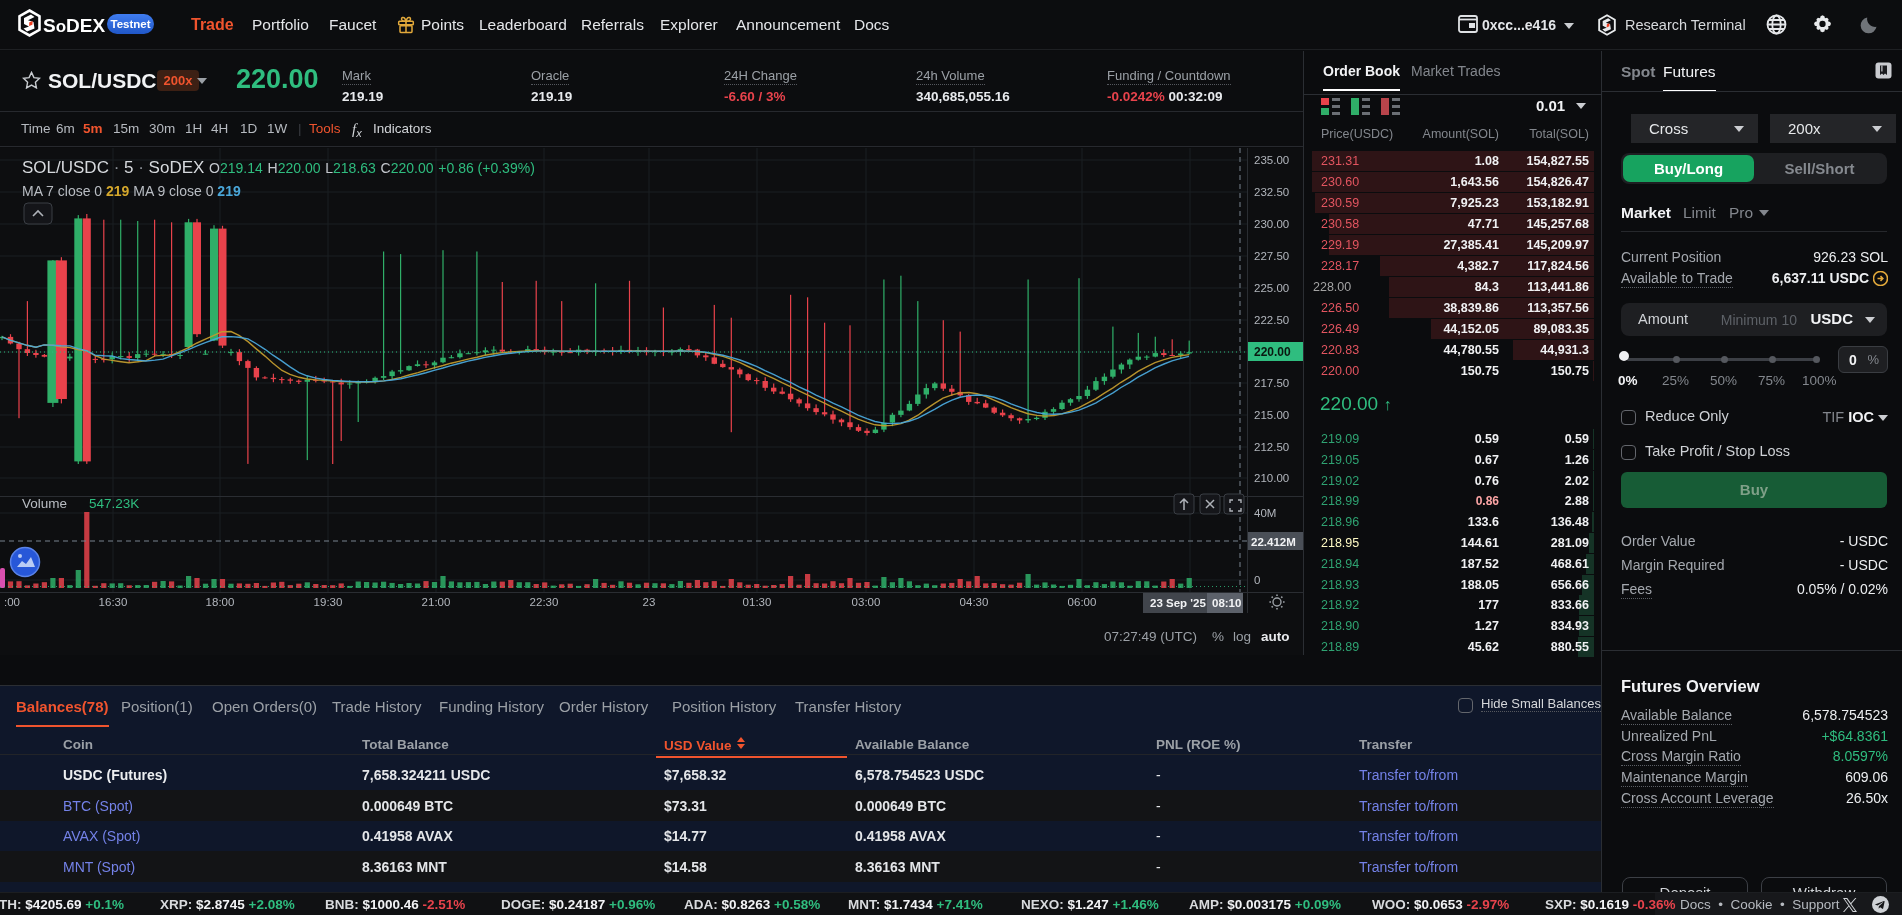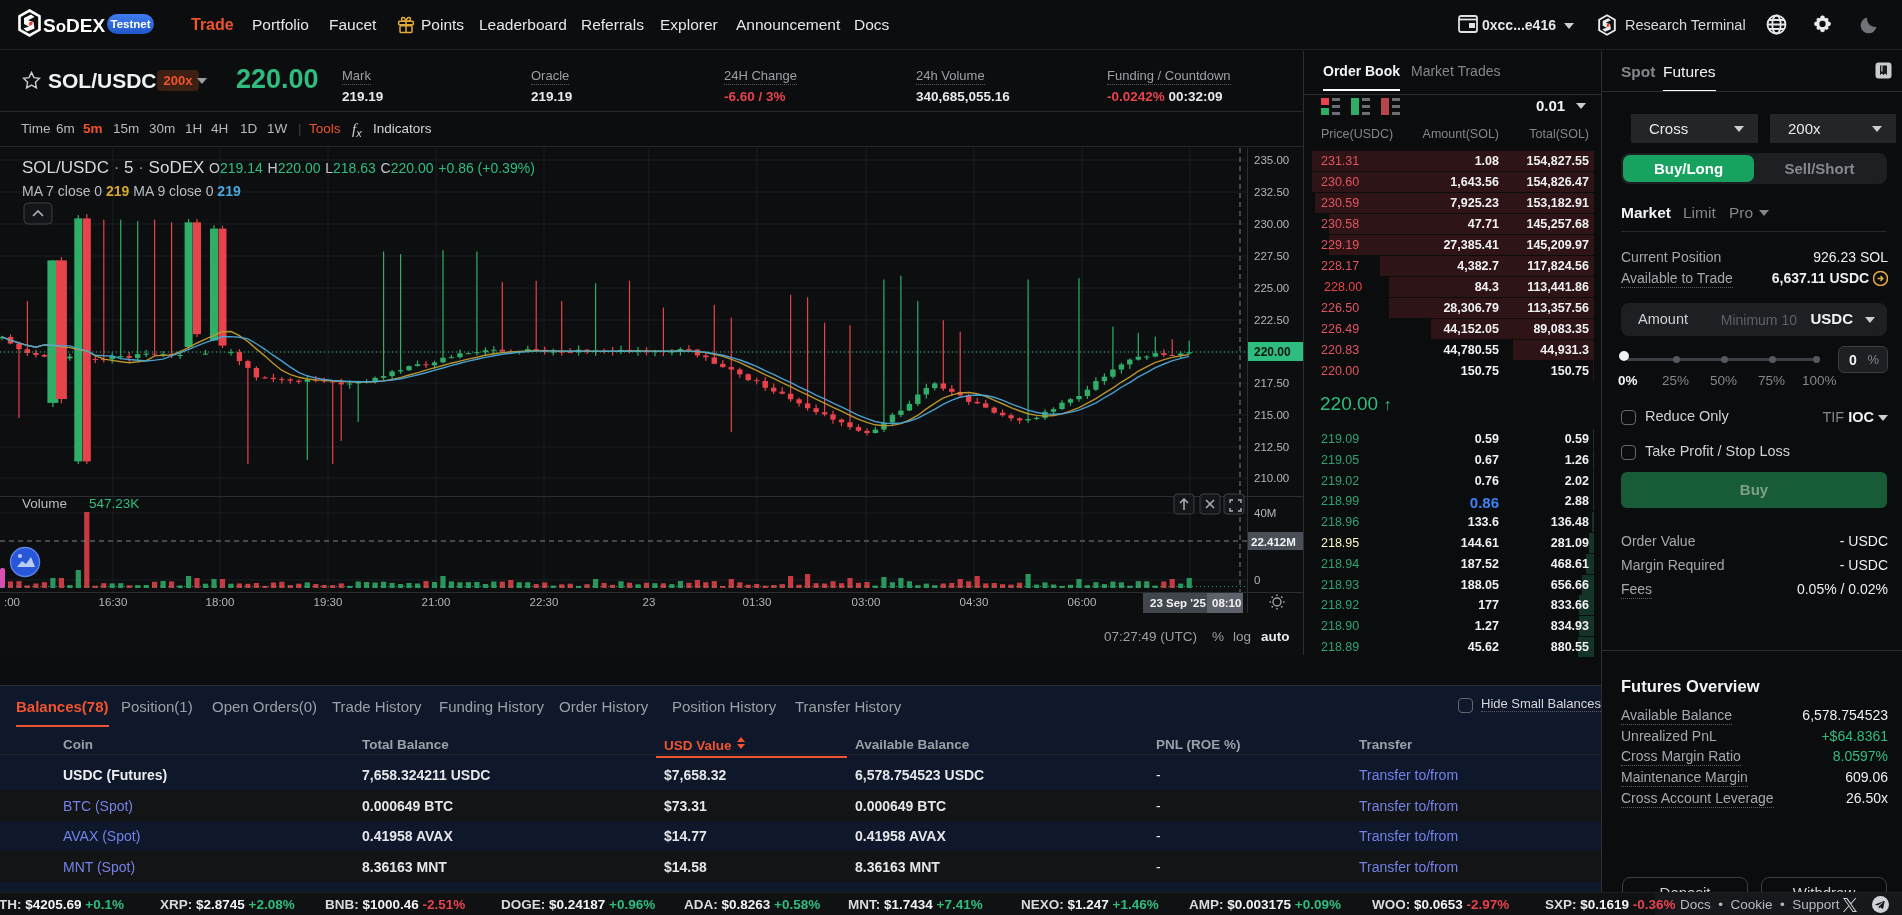--- a/index.html
+++ b/index.html
@@ -704,30 +704,30 @@
           <i class="abs" style="right:0;top:-3px;width:214px;height:20px;background:#2e1416"></i>
         </span>
         <span style="left:9px;color:#e35560;font-size:12.5px">228.17</span>
         <span style="left:0;width:187px;text-align:right;color:#f0f1f3;font-weight:bold;font-size:12.5px">4,382.7</span>
         <span style="left:0;width:277px;text-align:right;color:#f0f1f3;font-weight:bold;font-size:12.5px">117,824.56</span>
       </div>
 <div class="obrow" style="top:226px">
         <span style="left:0;right:0">
           <i class="abs" style="right:0;top:-3px;width:205px;height:20px;background:#2e1416"></i>
         </span>
-        <span style="left:12px;color:#ef4444;font-size:12.5px">228.00</span>
+        <span style="left:1px;color:#a3a3a3;font-size:12.5px">228.00</span>
         <span style="left:0;width:187px;text-align:right;color:#f0f1f3;font-weight:bold;font-size:12.5px">84.3</span>
         <span style="left:0;width:277px;text-align:right;color:#f0f1f3;font-weight:bold;font-size:12.5px">113,441.86</span>
       </div>
 <div class="obrow" style="top:247px">
         <span style="left:0;right:0">
           <i class="abs" style="right:0;top:-3px;width:205px;height:20px;background:#2e1416"></i>
         </span>
         <span style="left:9px;color:#e35560;font-size:12.5px">226.50</span>
-        <span style="left:0;width:187px;text-align:right;color:#f0f1f3;font-weight:bold;font-size:12.5px">28,306.79</span>
+        <span style="left:0;width:187px;text-align:right;color:#f0f1f3;font-weight:bold;font-size:12.5px">38,839.86</span>
         <span style="left:0;width:277px;text-align:right;color:#f0f1f3;font-weight:bold;font-size:12.5px">113,357.56</span>
       </div>
 <div class="obrow" style="top:268px">
         <span style="left:0;right:0">
           <i class="abs" style="right:0;top:-3px;width:163px;height:20px;background:#2e1416"></i>
         </span>
         <span style="left:9px;color:#e35560;font-size:12.5px">226.49</span>
         <span style="left:0;width:187px;text-align:right;color:#f0f1f3;font-weight:bold;font-size:12.5px">44,152.05</span>
         <span style="left:0;width:277px;text-align:right;color:#f0f1f3;font-weight:bold;font-size:12.5px">89,083.35</span>
       </div>
@@ -770,21 +770,21 @@
         </span>
         <span style="left:9px;color:#2fa372;font-size:12.5px">219.02</span>
         <span style="left:0;width:187px;text-align:right;color:#f0f1f3;font-weight:bold;font-size:12.5px">0.76</span>
         <span style="left:0;width:277px;text-align:right;color:#f0f1f3;font-weight:bold;font-size:12.5px">2.02</span>
       </div>
 <div class="obrow" style="top:440.40000000000003px">
         <span style="left:0;right:0">
           <i class="abs" style="right:0;top:-3px;width:1px;height:20px;background:#153326"></i>
         </span>
         <span style="left:9px;color:#2fa372;font-size:12.5px">218.99</span>
-        <span style="left:0;width:187px;text-align:right;color:#3b82f6;font-weight:bold;font-size:15px">0.86</span>
+        <span style="left:0;width:187px;text-align:right;color:#fca5a5;font-weight:bold;font-size:12px">0.86</span>
         <span style="left:0;width:277px;text-align:right;color:#f0f1f3;font-weight:bold;font-size:12.5px">2.88</span>
       </div>
 <div class="obrow" style="top:461.20000000000005px">
         <span style="left:0;right:0">
           <i class="abs" style="right:0;top:-3px;width:2px;height:20px;background:#153326"></i>
         </span>
         <span style="left:9px;color:#2fa372;font-size:12.5px">218.96</span>
         <span style="left:0;width:187px;text-align:right;color:#f0f1f3;font-weight:bold;font-size:12.5px">133.6</span>
         <span style="left:0;width:277px;text-align:right;color:#f0f1f3;font-weight:bold;font-size:12.5px">136.48</span>
       </div>

